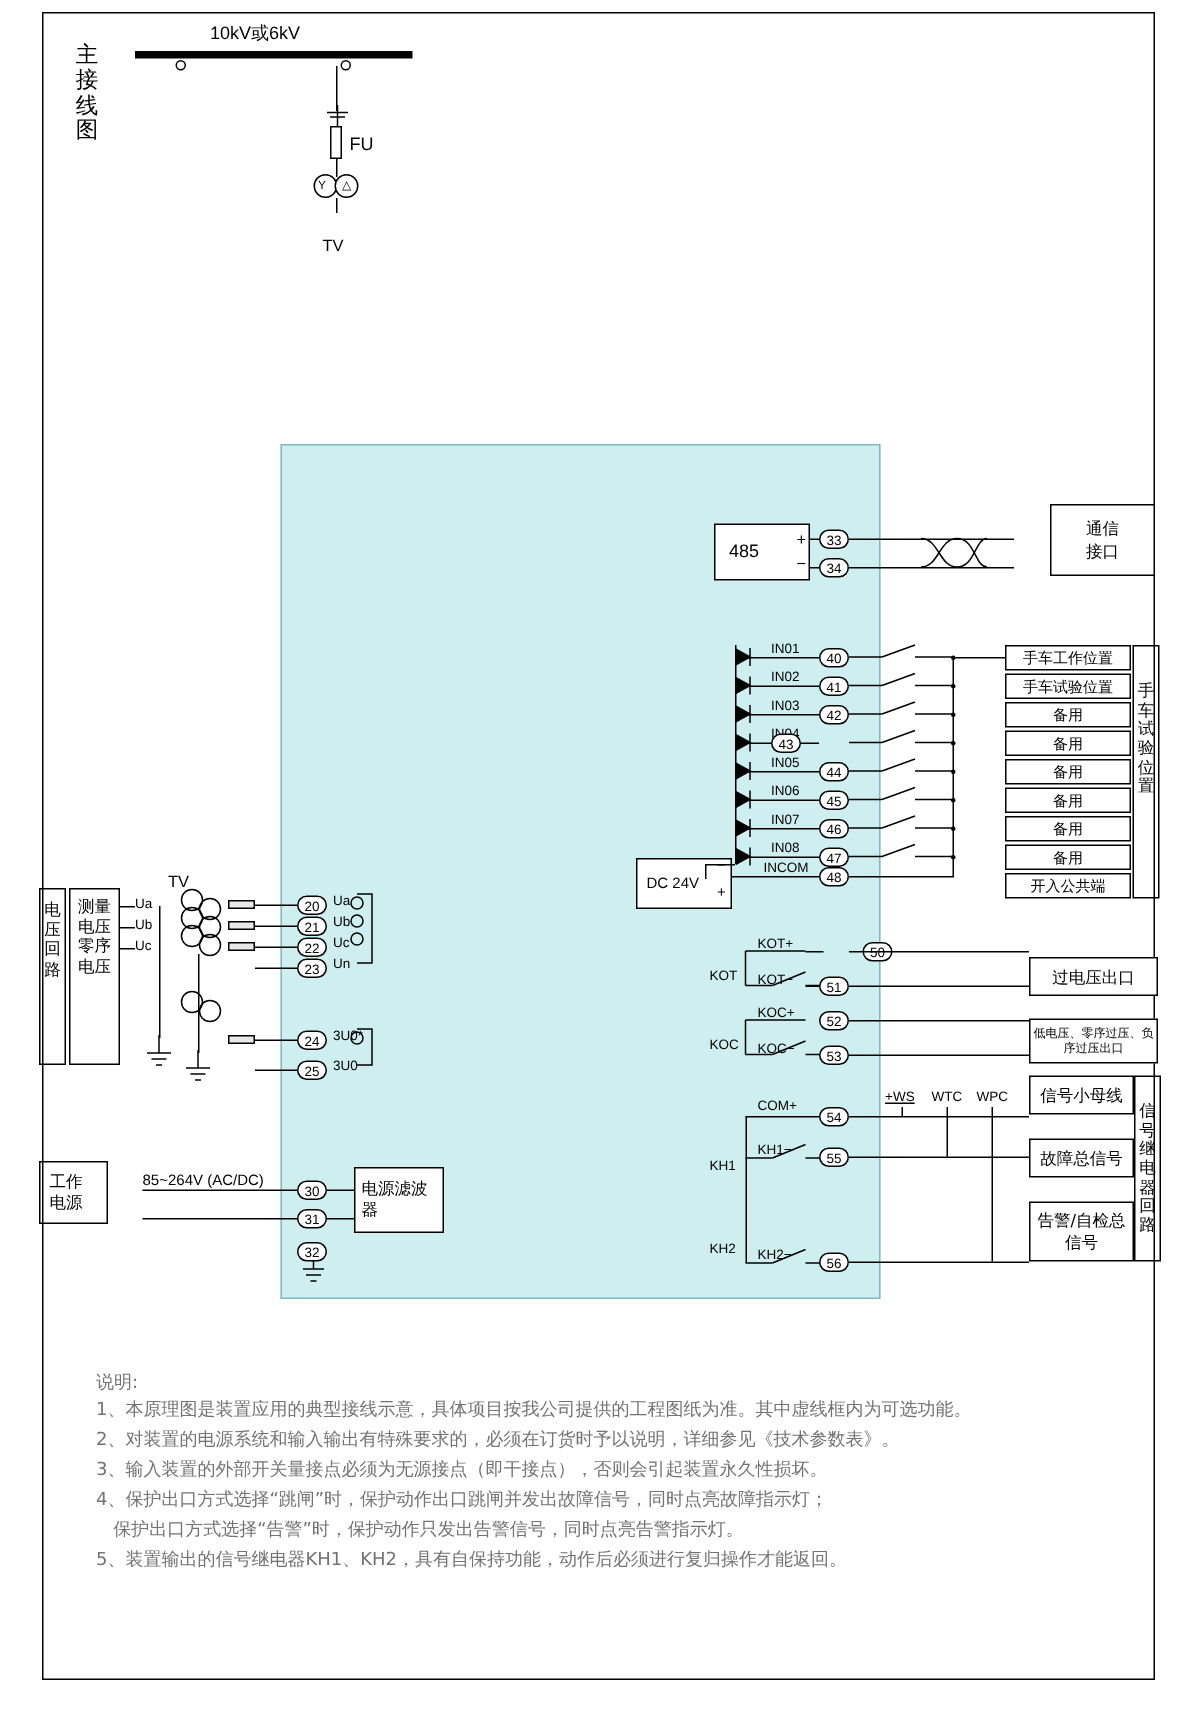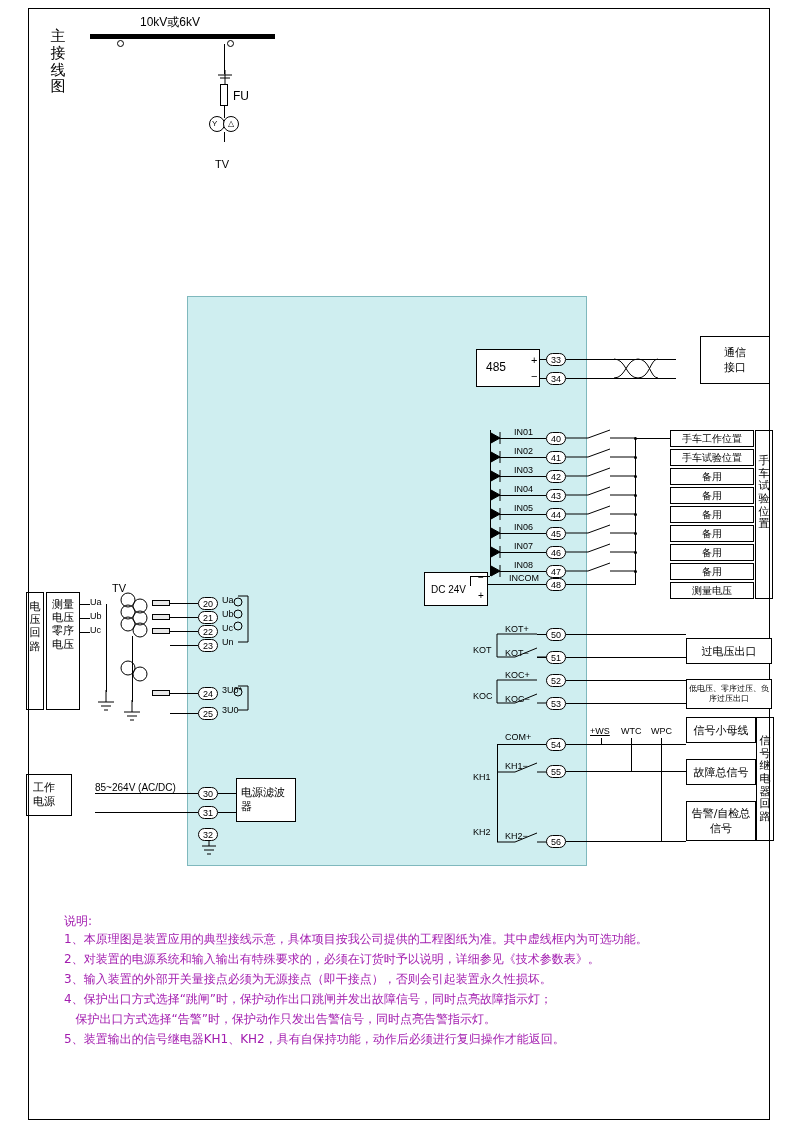--- a/index.html
+++ b/index.html
@@ -13,21 +13,21 @@
   .line{position:absolute;background:#000;}
   .hline{height:1px;}
   .vline{width:1px;}
   .box{position:absolute;border:1px solid #000;box-sizing:border-box;}
   .mainblock{position:absolute;background:#cfeef0;border:1px solid #7fb8bd;box-sizing:border-box;}
   .term{position:absolute;width:20px;height:13px;border:1px solid #000;border-radius:7px;background:#fff;
         font-size:9px;text-align:center;line-height:13px;box-sizing:border-box;}
   .lbl{position:absolute;font-size:9px;white-space:nowrap;}
   .rbox{position:absolute;border:1px solid #000;box-sizing:border-box;font-size:11px;
         display:flex;align-items:center;justify-content:center;text-align:center;background:#fff;}
-  .note{position:absolute;font-size:12px;line-height:1.55;color:#a21caf;white-space:pre;}
+  .note{position:absolute;font-size:12px;line-height:1.55;color:#737373;white-space:pre;}
   .sq{position:absolute;border:1px solid #000;box-sizing:border-box;background:#fff;}
   .bus{position:absolute;background:#000;height:5px;}
   .dot3{position:absolute;width:3px;height:3px;border-radius:50%;background:#000;}
   .circ{position:absolute;border:1px solid #000;border-radius:50%;box-sizing:border-box;background:#fff;}
   .res{position:absolute;border:1px solid #000;background:#e8e8e8;box-sizing:border-box;}
   svg{position:absolute;overflow:visible;}
 </style>
 </head>
 <body>
 
@@ -122,21 +122,21 @@
       <line x1="44" y1="10" x2="70" y2="10" stroke="#000"></line>
     </svg>
   <div class="dot3" style="left:634px;top:475px;"></div>
   <div class="rbox cn" style="left:670px;top:468px;width:84px;height:17px;font-size:10px;">备用</div>
 
   <svg style="left:489px;top:489px;" width="16" height="12">
       <path d="M11,0 L11,12 M11,6 L2,1 L2,11 Z" stroke="#000" fill="#000" stroke-width="1"></path>
     </svg>
   <div class="line hline" style="left:491px;top:495px;width:55px;"></div>
   <div class="lbl" style="left:514px;top:484px;">IN04</div>
-  <div class="term" style="left:546px;top:489px;">43</div>
+  <div class="term" style="left:514px;top:489px;">43</div>
   <svg style="left:566px;top:485px;" width="70" height="16">
       <line x1="0" y1="10" x2="22" y2="10" stroke="#000"></line>
       <line x1="22" y1="10" x2="44" y2="2" stroke="#000"></line>
       <line x1="44" y1="10" x2="70" y2="10" stroke="#000"></line>
     </svg>
   <div class="dot3" style="left:634px;top:494px;"></div>
   <div class="rbox cn" style="left:670px;top:487px;width:84px;height:17px;font-size:10px;">备用</div>
 
   <svg style="left:489px;top:508px;" width="16" height="12">
       <path d="M11,0 L11,12 M11,6 L2,1 L2,11 Z" stroke="#000" fill="#000" stroke-width="1"></path>
@@ -193,21 +193,21 @@
     </svg>
   <div class="dot3" style="left:634px;top:570px;"></div>
   <div class="rbox cn" style="left:670px;top:563px;width:84px;height:17px;font-size:10px;">备用</div>
 
   <div class="line vline" style="left:635px;top:438px;height:146px;"></div>
 
   <div class="line hline" style="left:470px;top:584px;width:76px;"></div>
   <div class="lbl" style="left:509px;top:573px;">INCOM</div>
   <div class="term" style="left:546px;top:578px;">48</div>
   <div class="line hline" style="left:566px;top:584px;width:70px;"></div>
-  <div class="rbox cn" style="left:670px;top:582px;width:84px;height:17px;font-size:10px;">测量电压</div>
+  <div class="rbox cn" style="left:670px;top:582px;width:84px;height:17px;font-size:10px;">开入公共端</div>
 
   <div class="box" style="left:424px;top:572px;width:64px;height:34px;background:#fff;"></div>
   <div class="txt" style="left:431px;top:584px;font-size:10px;">DC 24V</div>
   <div class="txt" style="left:478px;top:572px;font-size:10px;">−</div>
   <div class="txt" style="left:478px;top:590px;font-size:10px;">+</div>
   <div class="line vline" style="left:470px;top:576px;height:10px;"></div>
   <div class="line hline" style="left:470px;top:576px;width:20px;"></div>
   <div class="line vline" style="left:490px;top:430px;height:146px;"></div>
 
   <div class="box" style="left:755px;top:430px;width:18px;height:169px;"></div>
@@ -315,21 +315,21 @@
     <line x1="0" y1="27" x2="18" y2="27" stroke="#000"></line>
     <line x1="18" y1="27" x2="40" y2="18" stroke="#000"></line>
     <line x1="40" y1="27" x2="50" y2="27" stroke="#000"></line>
     <line x1="0" y1="4" x2="0" y2="27" stroke="#000"></line>
   </svg>
   <div class="lbl" style="left:505px;top:624px;">KOT+</div>
   <div class="lbl" style="left:505px;top:648px;">KOT−</div>
   <div class="lbl" style="left:473px;top:645px;">KOT</div>
   <div class="line hline" style="left:537px;top:634px;width:12px;"></div>
   <div class="line hline" style="left:537px;top:657px;width:12px;"></div>
-  <div class="term" style="left:546px;top:628px;">50</div>
+  <div class="term" style="left:575px;top:628px;">50</div>
   <div class="term" style="left:546px;top:651px;">51</div>
   <div class="line hline" style="left:566px;top:634px;width:120px;"></div>
   <div class="line hline" style="left:566px;top:657px;width:120px;"></div>
   <div class="rbox cn" style="left:686px;top:638px;width:86px;height:26px;font-size:11px;">过电压出口</div>
 
   <svg style="left:497px;top:676px;" width="50" height="34">
     <line x1="0" y1="4" x2="40" y2="4" stroke="#000"></line>
     <line x1="0" y1="27" x2="18" y2="27" stroke="#000"></line>
     <line x1="18" y1="27" x2="40" y2="18" stroke="#000"></line>
     <line x1="40" y1="27" x2="50" y2="27" stroke="#000"></line>

